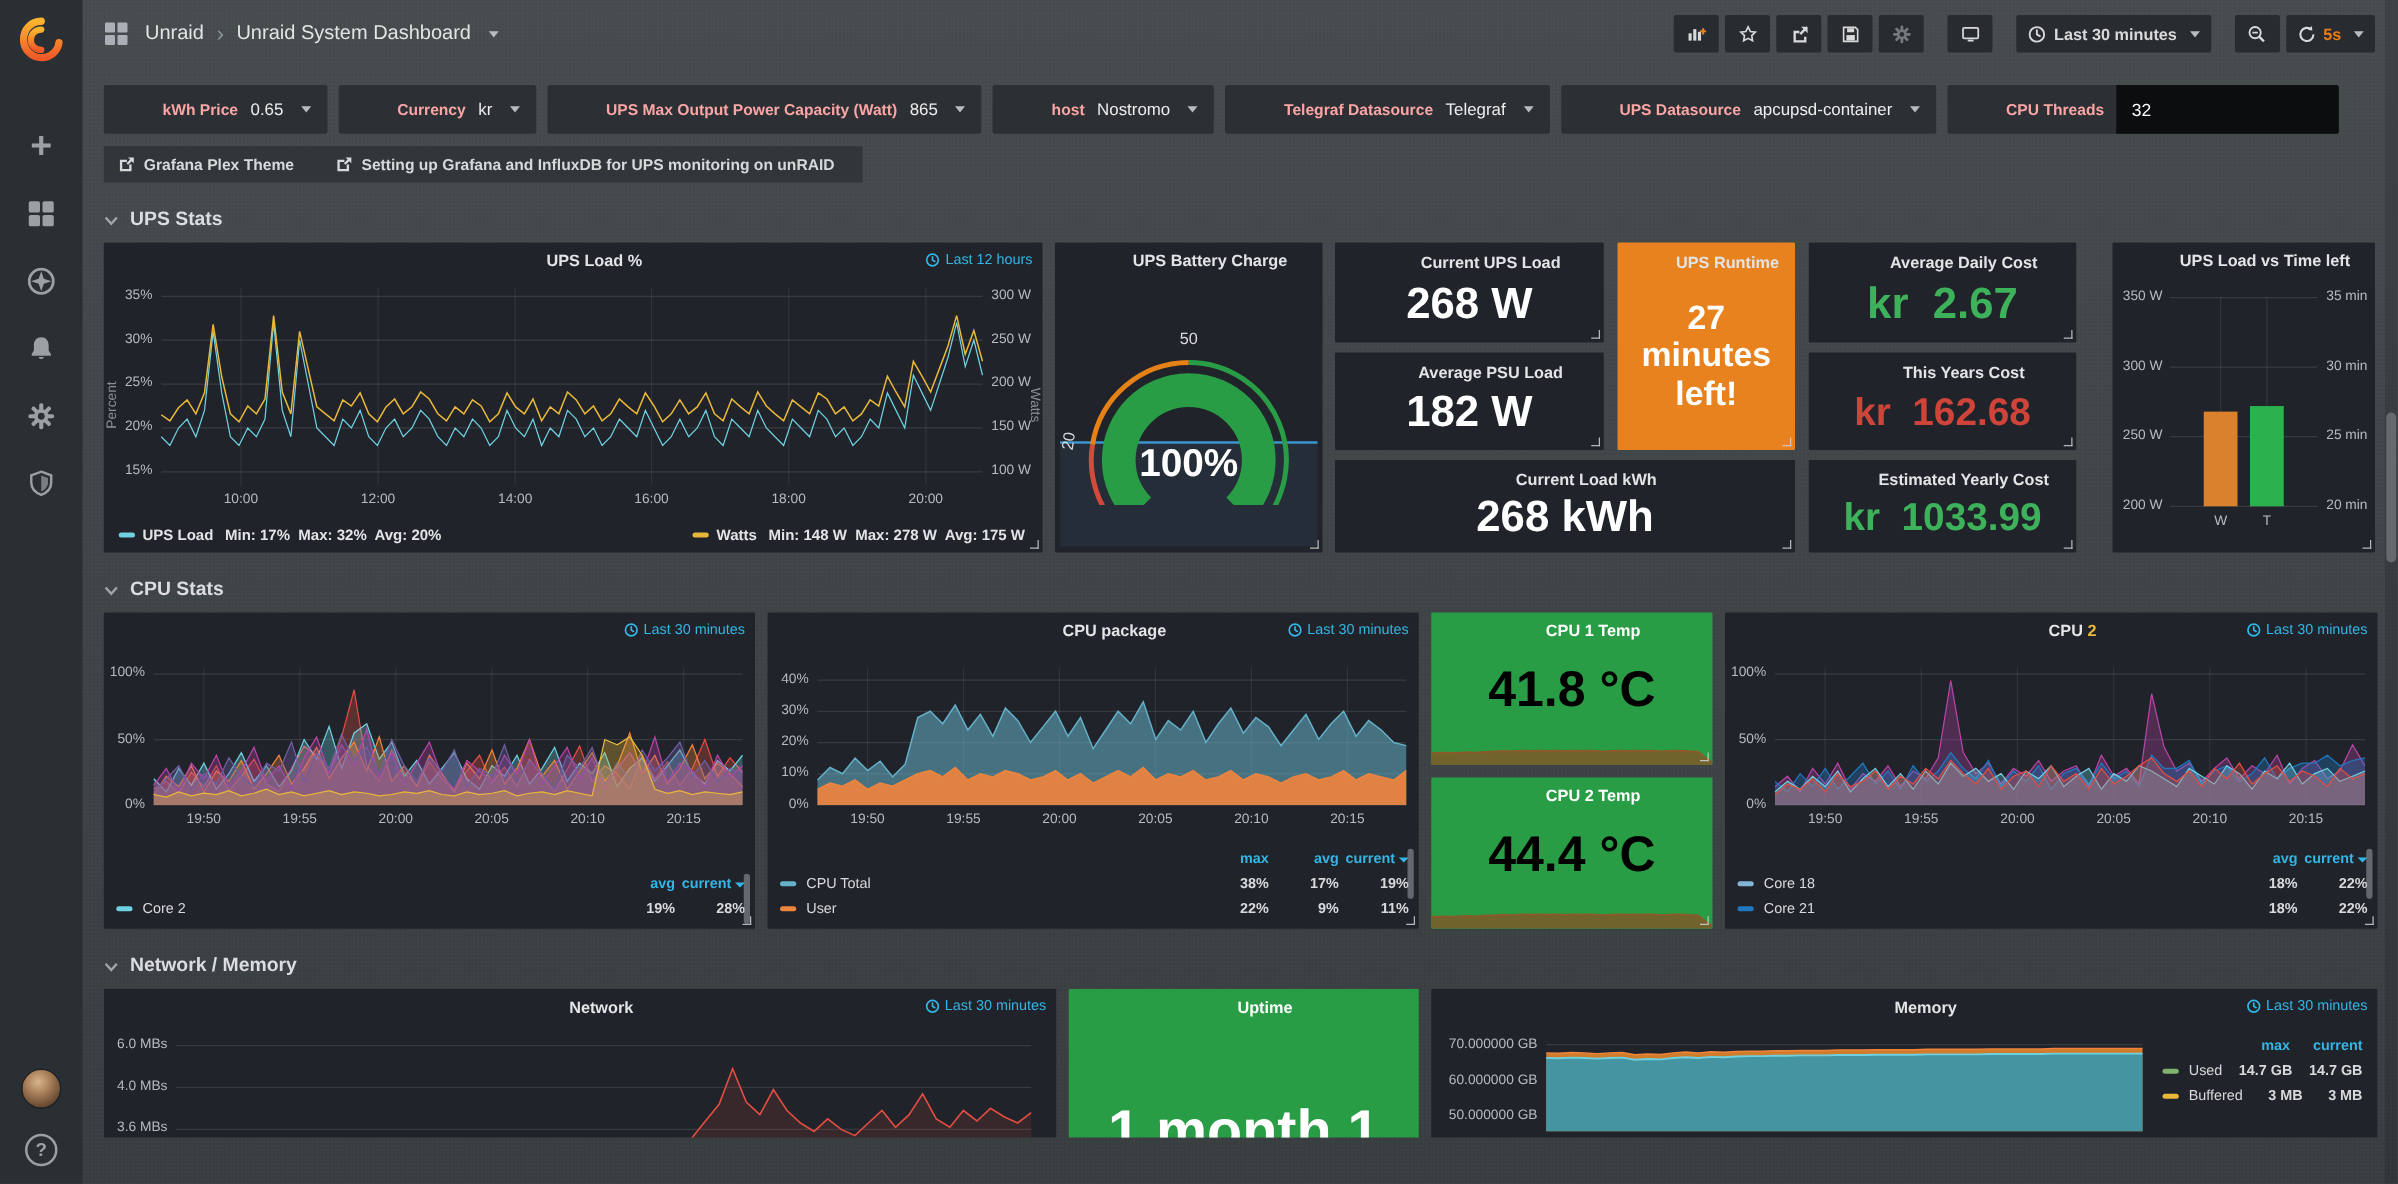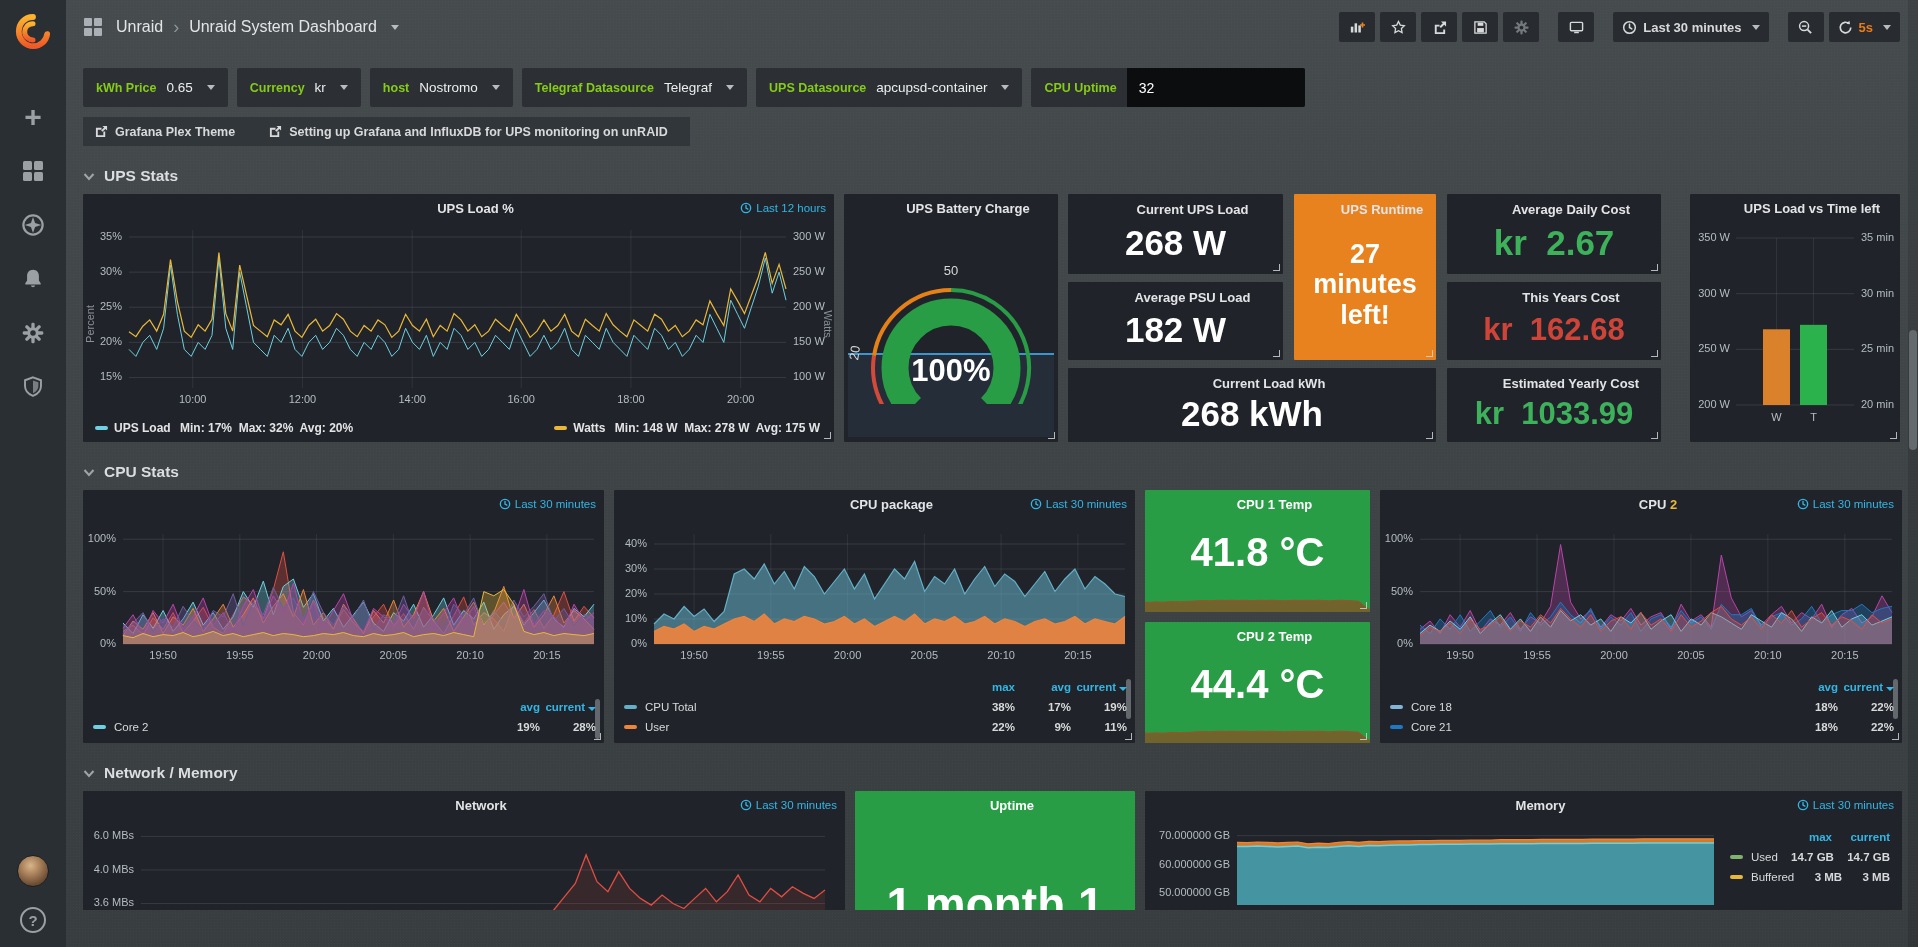--- a/index.html
+++ b/index.html
@@ -42,21 +42,21 @@
     font-family:inherit; cursor:pointer; }
   .nav-btn svg { width:15px; height:15px; }
   .nav-btn.dim { color:#74797e; }
   .gap-l { margin-left:14px; }
   .refresh-int { color:#eb7b18; }
 
   
   .content { padding:0 16px 0 17px; position:relative; }
   .submenu { display:flex; gap:9px; margin-top:14px; height:39px; }
   .pill { background:#2c3034; border-radius:2px; display:flex; align-items:center; gap:10px; padding:0 13px; cursor:pointer; }
-  .pill-label { color:#84cc16; font-size:12.5px; font-weight:bold; white-space:nowrap; }
+  .pill-label { color:#fca5a5; font-size:12.5px; font-weight:bold; white-space:nowrap;margin-left:34px; }
   .pill-value { color:#eceded; font-size:13.5px; white-space:nowrap; }
   .pill.input-pill { padding-right:0; cursor:default; }
   .threads-input { width:178px; height:39px; background:#0b0d0e; border:none; color:#fff; font-size:14px;
     padding:0 12px; font-family:inherit; border-radius:0 2px 2px 0; }
   .links-row { margin-top:10px; background:#31363a; height:29px; display:inline-flex; align-items:center;
     gap:34px; padding:0 22px 0 12px; }
   .dash-link { display:flex; align-items:center; gap:7px; color:#d8d9da; font-size:12.5px; font-weight:bold;
     text-decoration:none; cursor:pointer; white-space:nowrap; }
   .dash-link svg { width:13px; height:13px; }
   .section-header { display:flex; align-items:center; gap:9px; color:#dcdde0; font-size:15.5px; font-weight:bold;
@@ -106,21 +106,21 @@
   .green-text { color:#3eb15b; } .red-text { color:#cf4439; }
   .c-bars { left:0; right:0; top:22px; bottom:0; }
 
   
   .row-cpu { height:253px; }
   .p-cpu1, .p-pkg { width:521px; } .p-cpu2 { width:522px; }
   .temps-col { width:225px; display:flex; flex-direction:column; gap:10px; }
   .p-temp { flex:1; background:#299c46; overflow:hidden; }
   .p-temp .panel-title { color:#fff; }
   .temp-value { position:absolute; top:34px; left:0; right:0; bottom:30px; display:flex; align-items:center;
-    justify-content:center; font-size:40px; font-weight:bold; color:#ffffff; }
+    justify-content:center; font-size:40px; font-weight:bold; color:#000000; }
   .c-spark { left:0; right:0; bottom:0; height:34px; }
   .c-cpu { left:4px; right:4px; top:26px; height:158px; }
   .legend-table { position:absolute; left:10px; right:8px; bottom:6px; font-size:11.5px; }
   .lg-head, .lg-row { display:flex; align-items:center; height:20px; }
   .lg-name { flex:1; display:flex; align-items:center; gap:8px; color:#d8d9da; }
   .lg-col { width:56px; text-align:right; color:#d8d9da; font-weight:bold; }
   .lg-head .lg-col { color:#33b5e5; }
   .lg-row { cursor:pointer; }
   .srt { width:0; height:0; border-left:4px solid transparent; border-right:4px solid transparent;
     border-top:4px solid #33b5e5; display:inline-block; margin-left:3px; }
@@ -309,36 +309,41 @@
           <span class="pill-label">kWh Price</span>
           <span class="pill-value">0.65</span>
           <span class="caret"></span>
         </div>
         <div class="pill">
           <span class="pill-label">Currency</span>
           <span class="pill-value">kr</span>
           <span class="caret"></span>
         </div>
         <div class="pill">
+          <span class="pill-label">UPS Max Output Power Capacity (Watt)</span>
+          <span class="pill-value">865</span>
+          <span class="caret"></span>
+        </div>
+        <div class="pill">
           <span class="pill-label">host</span>
           <span class="pill-value">Nostromo</span>
           <span class="caret"></span>
         </div>
         <div class="pill">
           <span class="pill-label">Telegraf Datasource</span>
           <span class="pill-value">Telegraf</span>
           <span class="caret"></span>
         </div>
         <div class="pill">
           <span class="pill-label">UPS Datasource</span>
           <span class="pill-value">apcupsd-container</span>
           <span class="caret"></span>
         </div>
         <div class="pill input-pill">
-          <span class="pill-label">CPU Uptime</span>
+          <span class="pill-label">CPU Threads</span>
           <input class="threads-input" type="text" value="32" style="">
         </div>
       </div>
 
       <div class="links-row">
         <a class="dash-link">
           <svg viewBox="0 0 14 14">
               <path d="M1 3h6v2H3v6h6v-4h2v6H1z" fill="#d8d9da"></path>
               <path d="M8 1h5v5l-1.8-1.8L8 7.4 6.6 6l3.2-3.2z" fill="#d8d9da"></path>
             </svg>

